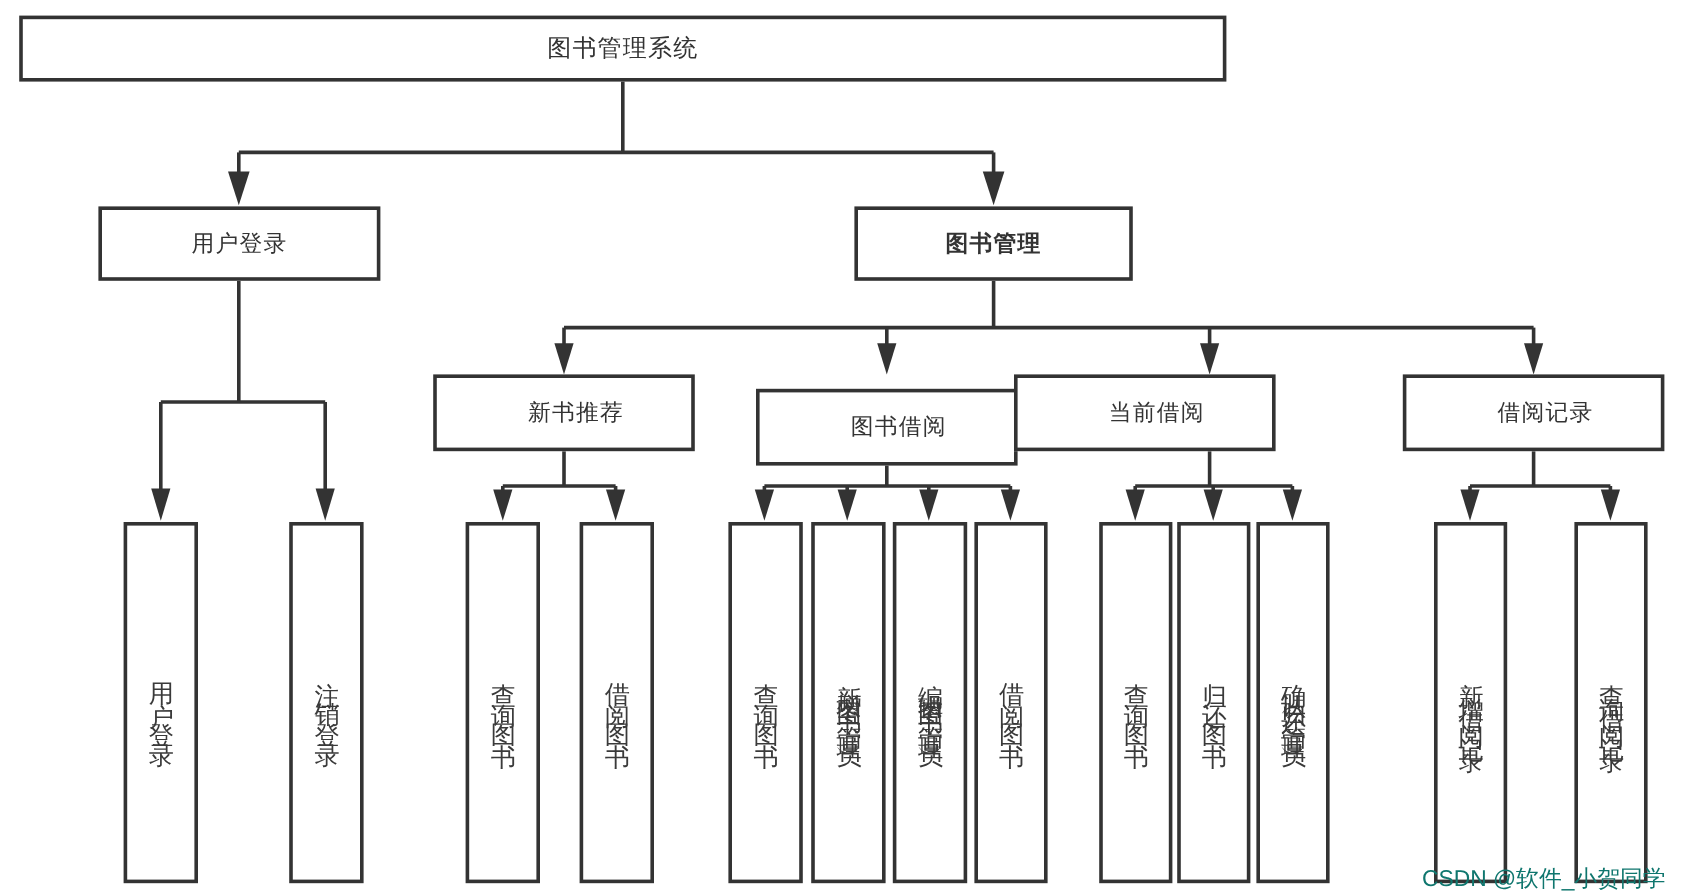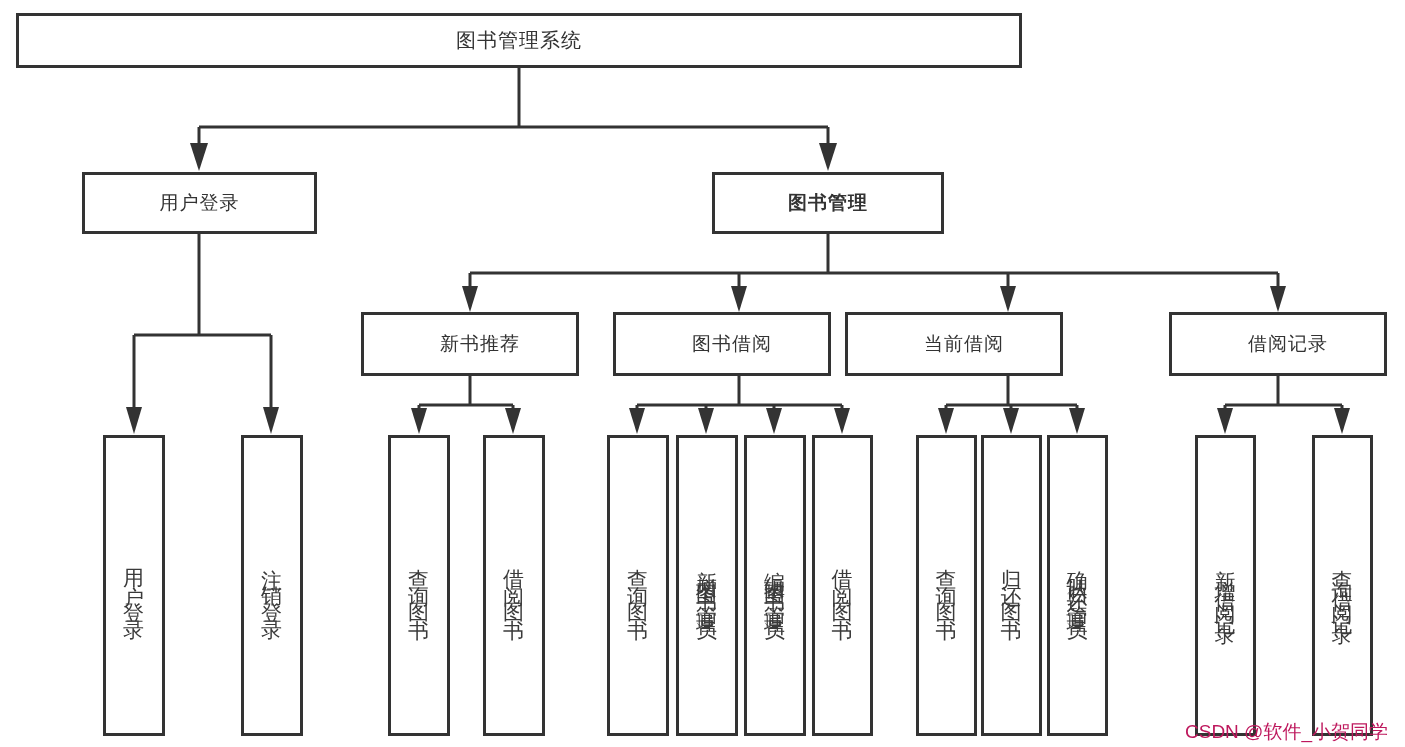--- a/index.html
+++ b/index.html
@@ -24,21 +24,21 @@
     letter-spacing:1px;
   }
   
   .n-root{left:16px;top:13px;width:1006px;height:55px;font-size:20px;}
   
   .n-l2a{left:82px;top:172px;width:235px;height:62px;}
   .n-l2b{left:712px;top:172px;width:232px;height:62px;font-weight:bold;}
   
   .l3{top:312px;height:64px;width:218px;padding-left:20px;}
   .n-l3a{left:361px;}
-  .n-l3b{left:613px;}
+  .n-l3b{left:630px;margin-top:12px;}
   .n-l3c{left:845px;}
   .n-l3d{left:1169px;}
   
   .leaf{top:435px;height:301px;width:62px;}
   .leaf .vtxt{
     writing-mode:vertical-rl;
     text-orientation:mixed;
     font-size:21px;
     line-height:1.0;
     color:#3a3a3a;
@@ -50,21 +50,21 @@
   .n-g1a{left:103px;} .n-g1b{left:241px;}
   .n-g2a{left:388px;} .n-g2b{left:483px;}
   .n-g3a{left:607px;} .n-g3b{left:676px;} .n-g3c{left:744px;} .n-g3d{left:812px;width:61px;}
   .n-g4a{left:916px;width:61px;} .n-g4b{left:981px;width:61px;} .n-g4c{left:1047px;width:61px;}
   .n-g5a{left:1195px;width:61px;} .n-g5b{left:1312px;width:61px;}
   .watermark{
     position:absolute;
     left:1185px;top:719px;
     width:215px;
     font-size:19px;
-    color:#be185d;
+    color:#0f766e;
     white-space:nowrap;
   }
 </style>
 </head>
 <body>
 
 <div class="stage">
 
   <svg class="wires" width="1405" height="747" viewBox="0 0 1405 747">
 

